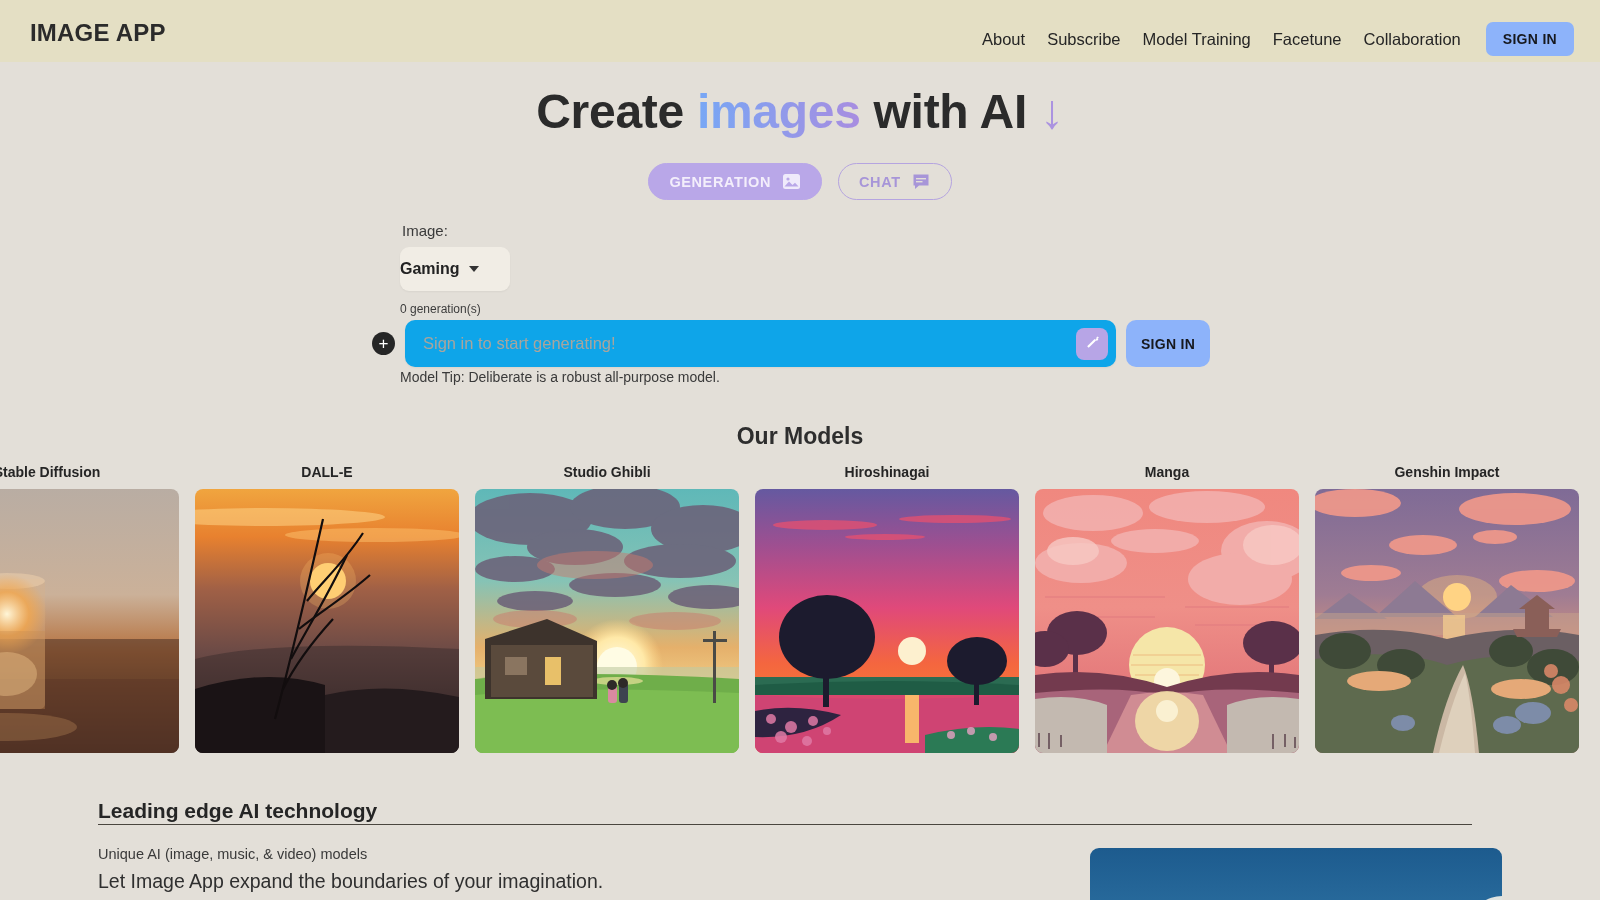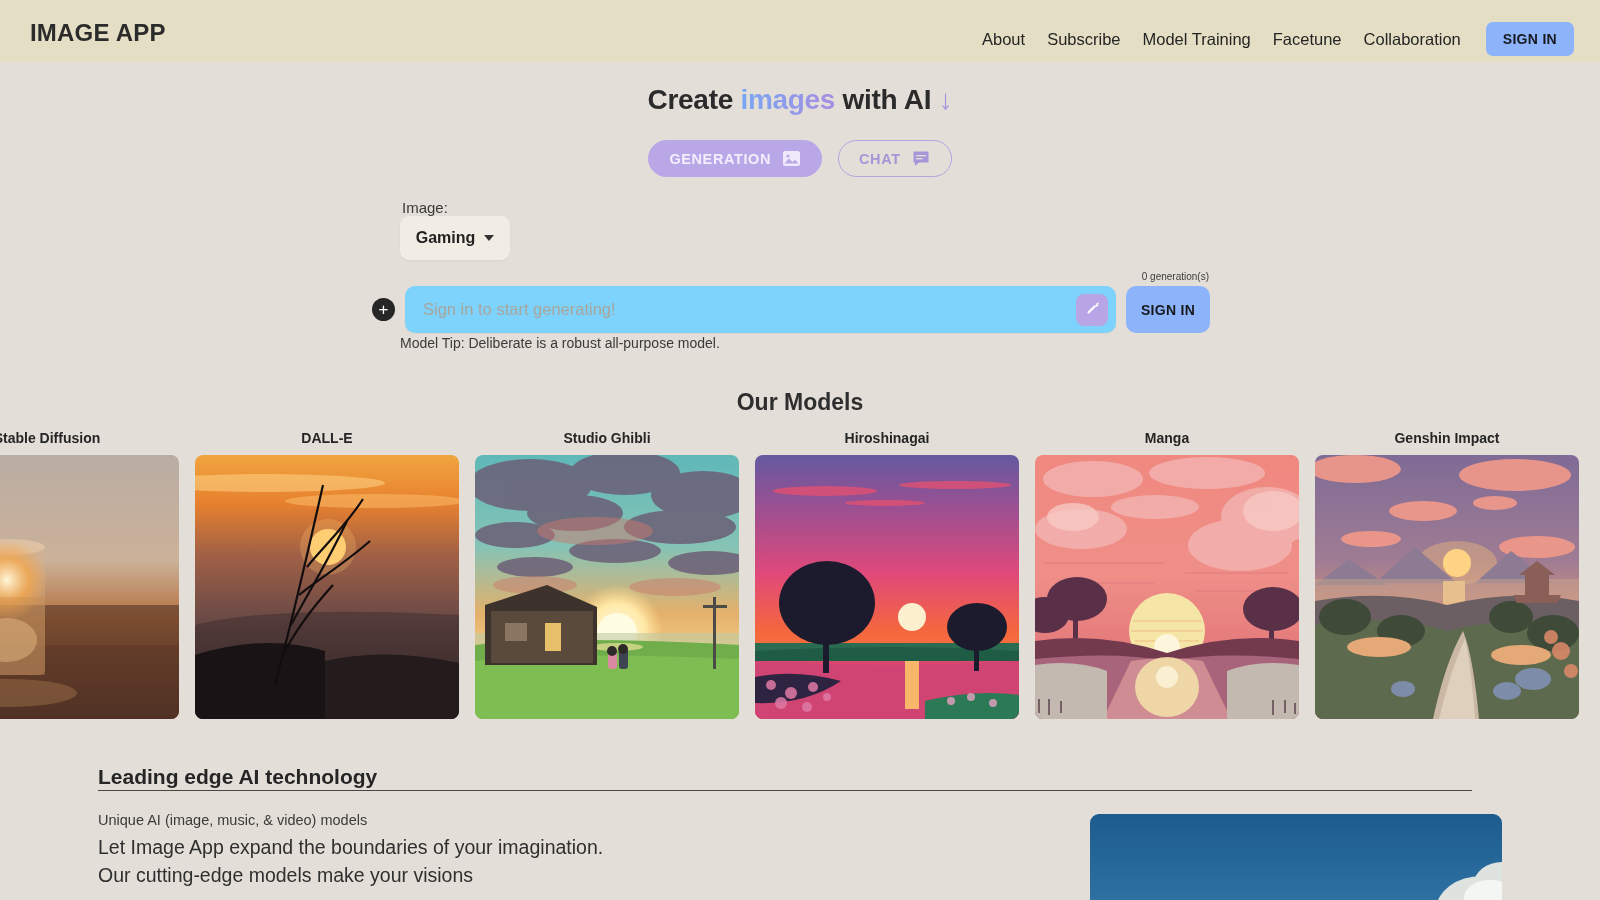--- a/index.html
+++ b/index.html
@@ -50,21 +50,21 @@
     margin-left: 3px;
     font-family: "Liberation Sans", sans-serif;
   }
 
   
   .hero {
     padding-top: 22px;
     text-align: center;
   }
   .hero-title {
-    font-size: 28px;
+    font-size: 48px;
     font-weight: bold;
     color: #2b2b2b;
     letter-spacing: -0.3px;
   }
   .hl {
     background: linear-gradient(90deg, #77a7f5 0%, #a88de0 100%);
     -webkit-background-clip: text;
     background-clip: text;
     color: transparent;
   }
@@ -106,45 +106,45 @@
     width: 820px;
     margin: 22px auto 0;
     padding-left: 10px;
   }
   .model-label {
     font-size: 15px;
     color: #3a3a3a;
     margin-left: 2px;
   }
   .model-select {
+    margin-top: 8px;
     width: 110px;
     height: 44px;
     background: #f1ede5;
     border: none;
     border-radius: 9px;
     display: flex;
     align-items: center;
-    justify-content: center;
+    justify-content: flex-start;
     gap: 9px;
     font-size: 16px;
     font-weight: bold;
     color: #222;
     cursor: pointer;
     box-shadow: 0 1px 2px rgba(0,0,0,.05);
     font-family: "Liberation Sans", sans-serif;
   }
   .caret {
     width: 0; height: 0;
     border-left: 5px solid transparent;
     border-right: 5px solid transparent;
     border-top: 6px solid #333;
   }
   .gen-count {
-    text-align: right;
-    font-size: 10px;
+    font-size: 12px;
     color: #3c3c3c;
     margin-top: 11px;
     padding-right: 1px;
   }
   .prompt-row {
     margin-top: 4px;
     display: flex;
     align-items: center;
     gap: 10px;
   }
@@ -158,21 +158,21 @@
     align-items: center;
     justify-content: center;
     font-size: 17px;
     line-height: 1;
     cursor: pointer;
     margin-left: -28px;
   }
   .prompt-box {
     flex: 1;
     height: 47px;
-    background: #7dd3fc;
+    background: #0ea5e9;
     border-radius: 10px;
     display: flex;
     align-items: center;
     padding: 0 8px 0 18px;
     box-shadow: 0 1px 2px rgba(0,0,0,.05);
   }
   .prompt-input {
     flex: 1;
     border: none;
     outline: none;

